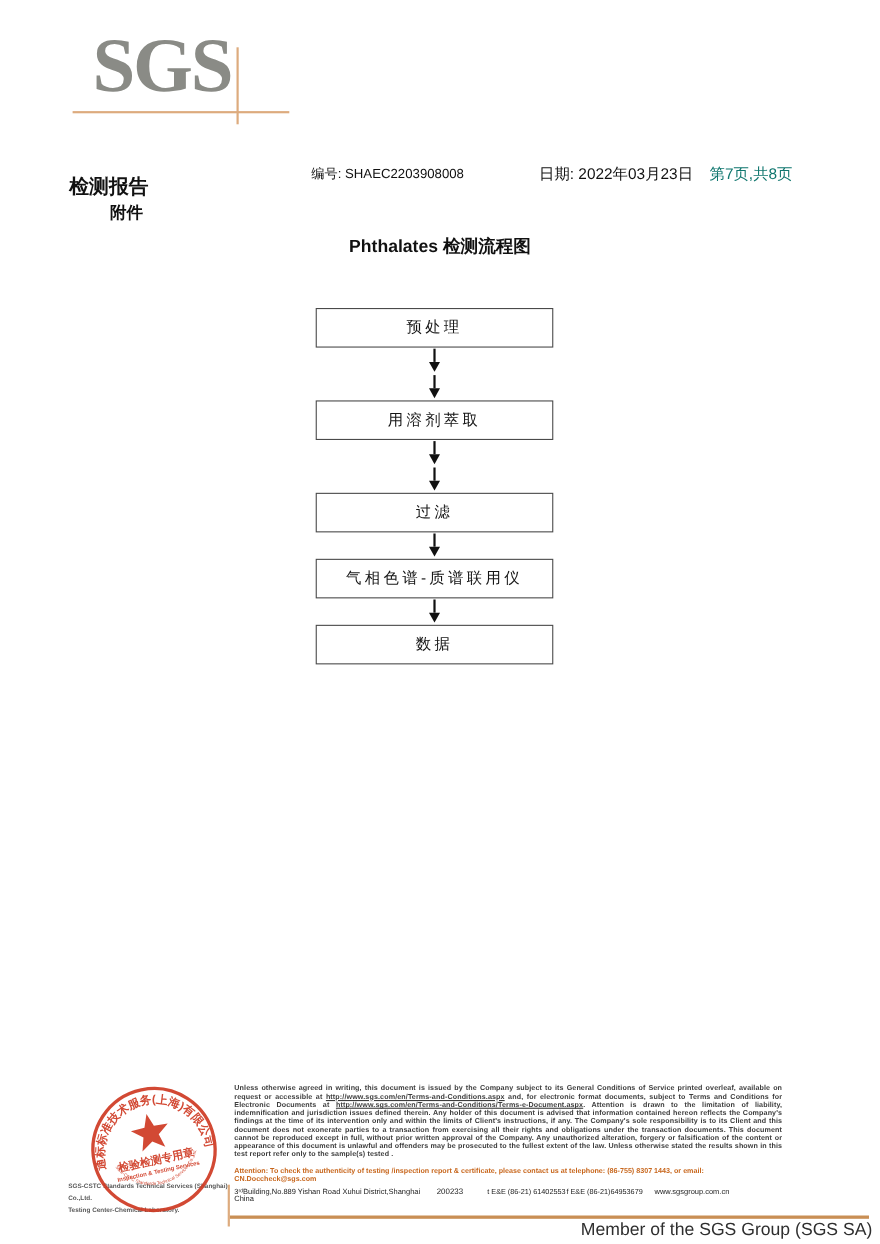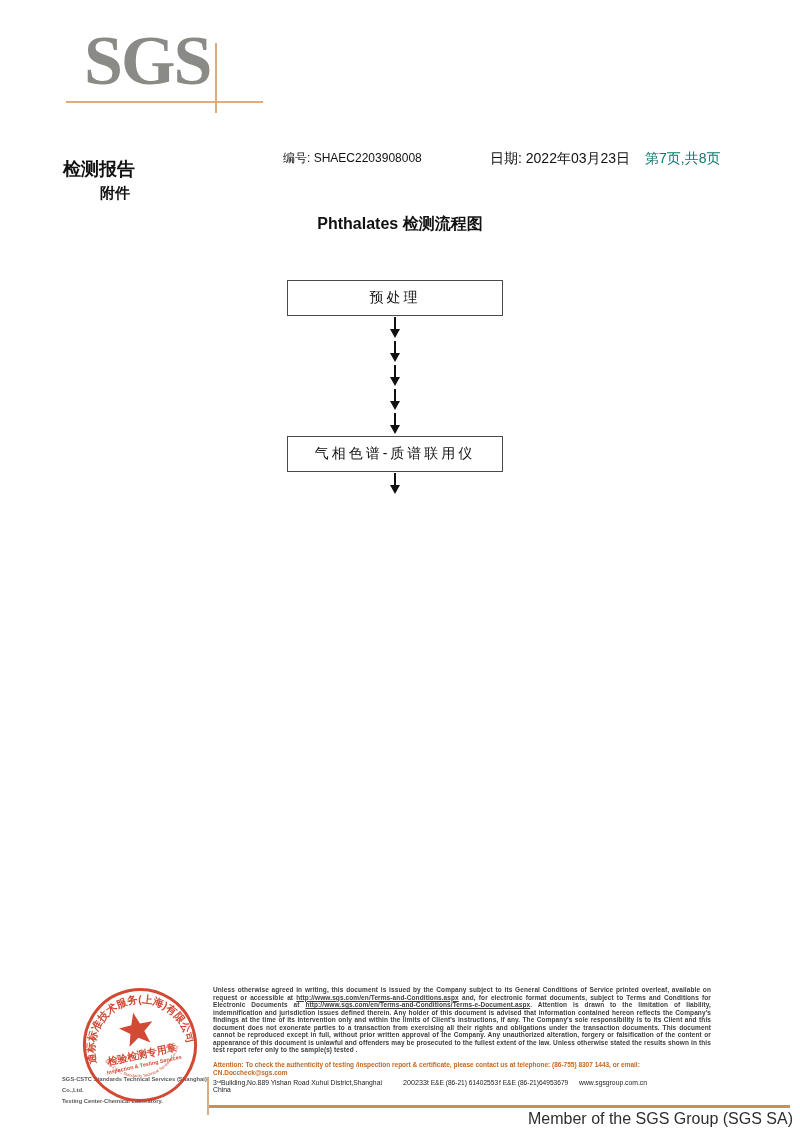--- a/index.html
+++ b/index.html
@@ -49,21 +49,21 @@
   }
   .disclaimer .u { text-decoration:underline; }
   .attention {
     position:absolute; left:213px; top:1061px; width:498px;
     font-size:6.5px; line-height:7.6px; font-weight:bold; color:#c8671d;
   }
   .addr { position:absolute; left:213px; top:1078px; width:560px; }
   .addr-row { display:flex; align-items:baseline; height:13px; }
   .addr .c-addr { width:184px; font-size:6.8px; color:#222; }
   .addr .c-addr.cn { font-size:8px; font-weight:600; }
-  .addr .c-post { width:30px; font-size:7.2px; color:#222;text-align:right; }
+  .addr .c-post { width:46px; font-size:7.2px; color:#222; }
   .addr .c-tel  { width:72px; font-size:6.6px; color:#222; }
   .addr .c-fax  { width:80px; font-size:6.6px; color:#222; }
   .addr .c-web  { flex:1; font-size:6.8px; color:#222; }
   .v-rule { position:absolute; left:207px; top:1077px; width:2px; height:38px; background:#ddab7e; }
   .h-rule { position:absolute; left:209px; top:1105px; width:581px; height:2.5px; background:#c98f55; }
   .member { position:absolute; left:528px; top:1110px; font-size:16px; color:#2e2e2e; }
 
   .stamp-co {
     position:absolute; left:62px; top:1074px; width:160px;
     font-size:5.8px; line-height:11px; color:#5a5a5a; font-weight:600;
@@ -90,37 +90,40 @@
   <div class="flow">
     <div class="fbox">预处理</div>
     <div class="arrow">
         <div class="stem"></div>
         <div class="tip"></div>
       </div>
     <div class="arrow">
         <div class="stem"></div>
         <div class="tip"></div>
       </div>
+    <div class="fbox">用溶剂萃取</div>
     <div class="arrow">
         <div class="stem"></div>
         <div class="tip"></div>
       </div>
     <div class="arrow">
         <div class="stem"></div>
         <div class="tip"></div>
       </div>
+    <div class="fbox">过滤</div>
     <div class="arrow">
         <div class="stem"></div>
         <div class="tip"></div>
       </div>
     <div class="fbox">气相色谱-质谱联用仪</div>
     <div class="arrow">
         <div class="stem"></div>
         <div class="tip"></div>
       </div>
+    <div class="fbox">数据</div>
   </div>
 
   <p class="disclaimer"><span>Unless otherwise agreed in writing, this document is issued by the Company subject to its General Conditions of Service printed overleaf, available on request or accessible at </span><span class="u">http://www.sgs.com/en/Terms-and-Conditions.aspx</span><span> and, for electronic format documents, subject to Terms and Conditions for Electronic Documents at </span><span class="u">http://www.sgs.com/en/Terms-and-Conditions/Terms-e-Document.aspx</span><span>. Attention is drawn to the limitation of liability, indemnification and jurisdiction issues defined therein. Any holder of this document is advised that information contained hereon reflects the Company's findings at the time of its intervention only and within the limits of Client's instructions, if any. The Company's sole responsibility is to its Client and this document does not exonerate parties to a transaction from exercising all their rights and obligations under the transaction documents. This document cannot be reproduced except in full, without prior written approval of the Company. Any unauthorized alteration, forgery or falsification of the content or appearance of this document is unlawful and offenders may be prosecuted to the fullest extent of the law. Unless otherwise stated the results shown in this test report refer only to the sample(s) tested .</span></p>
 
   <p class="attention">Attention: To check the authenticity of testing /inspection report &amp; certificate, please contact us at telephone: (86-755) 8307 1443, or email: CN.Doccheck@sgs.com</p>
 
   <div class="addr">
     <div class="addr-row">
       <span class="c-addr">3ʳᵈBuilding,No.889 Yishan Road Xuhui District,Shanghai China</span>
       <span class="c-post">200233</span>

